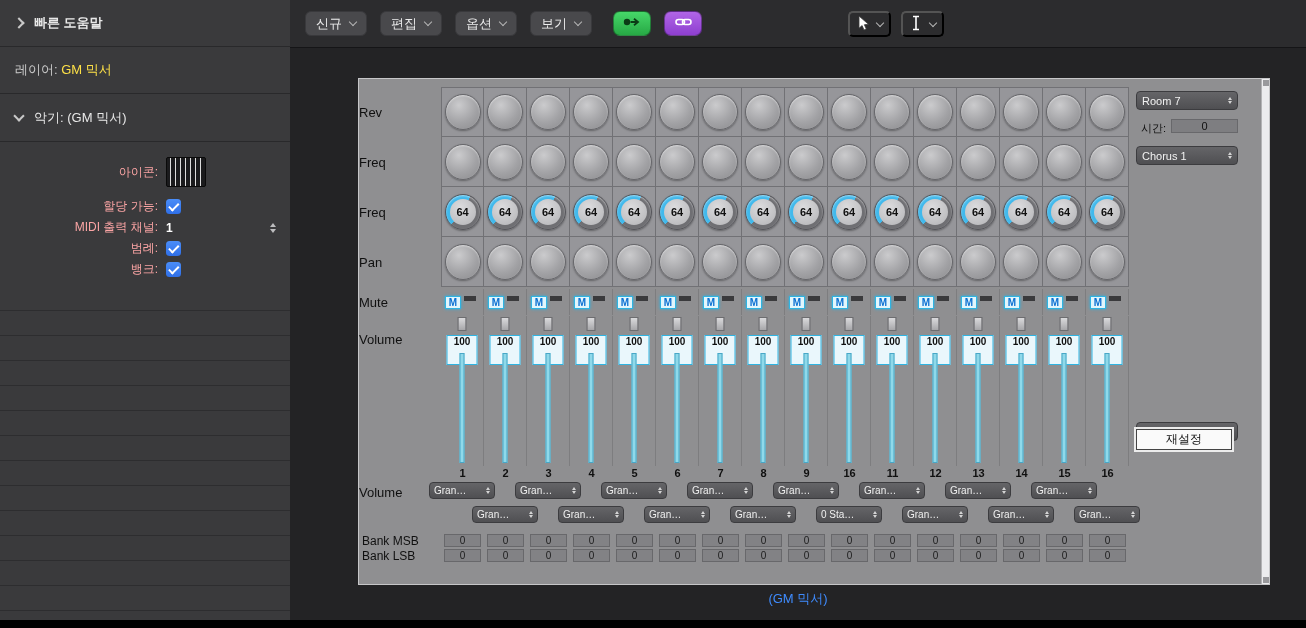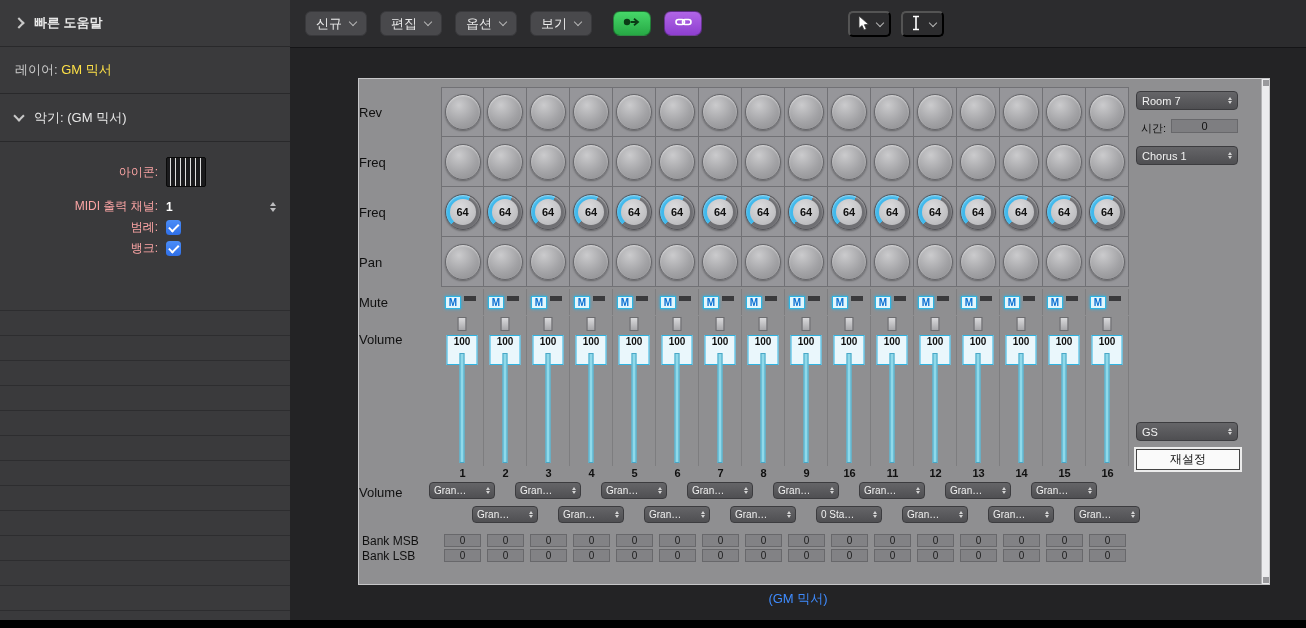--- a/index.html
+++ b/index.html
@@ -70,21 +70,21 @@
   .pdd{position:absolute;width:66px;height:17px;background:linear-gradient(#656568,#4f4f52);border:1px solid #3c3c3f;border-radius:4px;color:#f0f0f0;font-size:10px;display:flex;align-items:center;padding:0 4px;gap:3px}
   .pdd-label{flex:1;overflow:hidden;white-space:nowrap}
   .dd-arrows{display:flex;flex-direction:column;gap:1px;align-items:center;flex:0 0 auto}
   .dd-arrows .tri-u{border-left-width:2.8px;border-right-width:2.8px;border-bottom-width:3.5px;border-bottom-color:#d5d5d5}
   .dd-arrows .tri-d{border-left-width:2.8px;border-right-width:2.8px;border-top-width:3.5px;border-top-color:#d5d5d5}
   .bankrow{position:absolute;left:0;top:0;width:100%;height:14px}
   .bbox{position:absolute;top:0;width:37px;height:13px;background:#828285;border:1px solid #68686b;color:#1c1c1c;font-size:10px;text-align:center;line-height:11px}
   .rpdd{position:absolute;left:777px;width:102px;height:19px;background:linear-gradient(#656568,#4f4f52);border:1px solid #3c3c3f;border-radius:4px;color:#f2f2f2;font-size:11px;display:flex;align-items:center;padding:0 5px;gap:4px}
   .rp-time-label{position:absolute;left:782px;top:42px;font-size:11px;color:#101010}
   .rp-time-box{position:absolute;left:812px;top:40px;width:67px;height:14px;background:#7e7e81;border:1px solid #68686b;font-size:11px;color:#111;text-align:center;line-height:13px}
-  .reset{position:absolute;left:777px;top:370px;width:104px;height:21px;background:#fafafa;border:1px solid #444;box-shadow:0 0 0 2px #ececec;color:#111;font-size:12px;text-align:center;line-height:19px}
+  .reset{position:absolute;left:777px;top:350px;width:96px;height:21px;background:#fafafa;border:1px solid #444;box-shadow:0 0 0 2px #ececec;color:#111;font-size:12px;text-align:center;line-height:19px}
   .vscroll{position:absolute;right:0;top:0;width:8px;height:100%;background:#ececee;border-left:1px solid #b3b3b5;display:flex;flex-direction:column;justify-content:space-between;align-items:center;padding:1px 0}
   .sq{width:6px;height:6px;background:#99999c}
   .footer{position:absolute;left:0;width:100%;top:542px;text-align:center;color:#3f8cff;font-size:13px}
 </style>
 </head>
 <body>
 
 <div class="screen">
 
   <aside class="sidebar">
@@ -99,20 +99,24 @@
     <div class="sb-row sb-inst">
       <span class="cv-dn"></span>
       <span><span>악기:</span>
       <span>(GM 믹서)</span></span>
     </div>
 
     <div class="sb-fields">
       <div class="sb-field tall">
         <span class="sb-flabel">아이콘:</span>
         <span class="icon-thumb"></span>
+      </div>
+      <div class="sb-field">
+        <span class="sb-flabel">할당 가능:</span>
+        <span class="cb"></span>
       </div>
       <div class="sb-field">
         <span class="sb-flabel">MIDI 출력 채널:</span>
         <span class="sb-fval">1</span>
         <span class="updown">
           <span class="tri-u"></span>
           <span class="tri-d"></span>
         </span>
       </div>
       <div class="sb-field">

